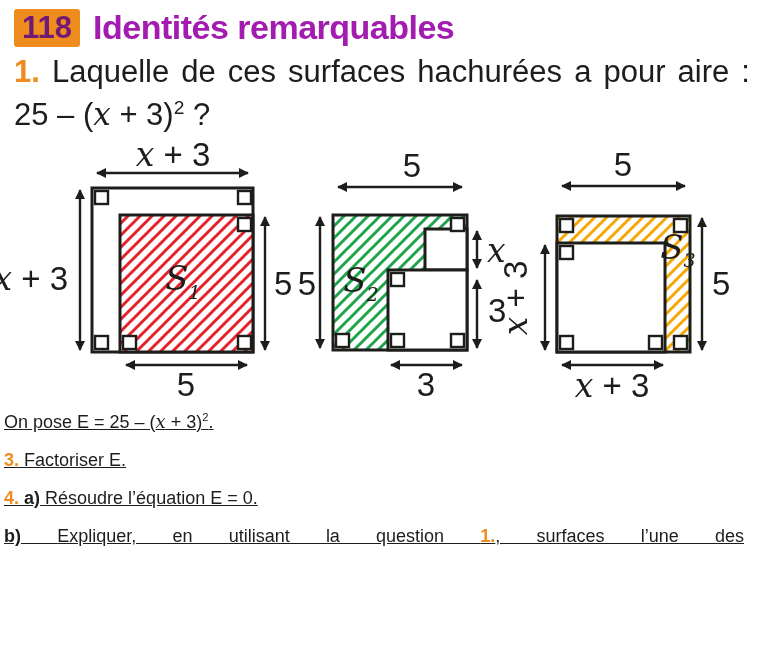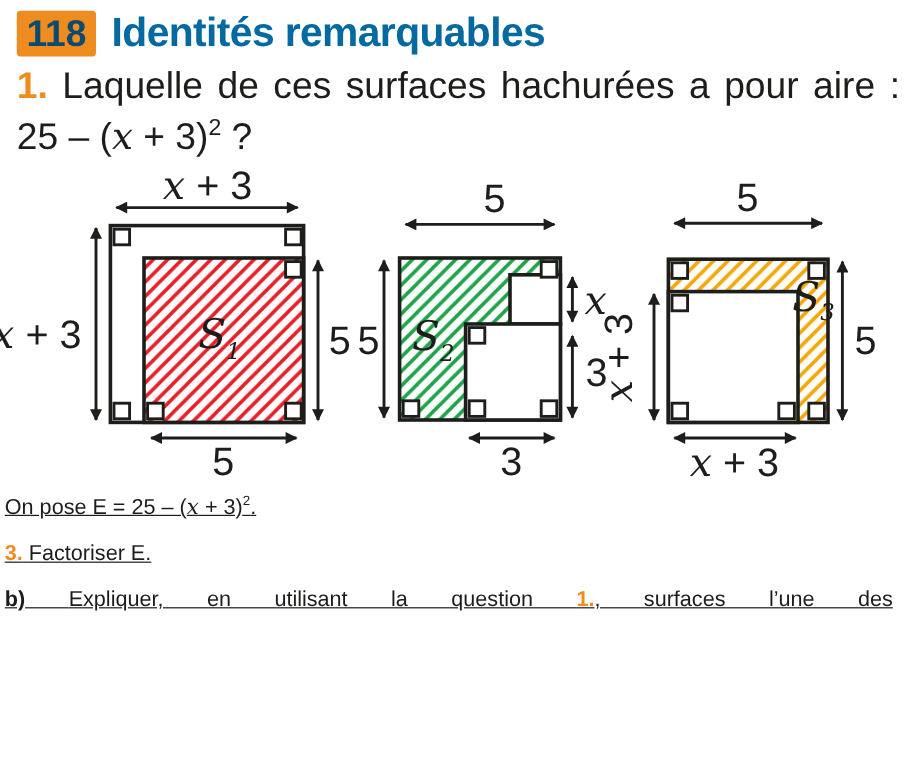--- a/index.html
+++ b/index.html
@@ -1,22 +1,22 @@
 <!DOCTYPE html>
 <html><head>
 <meta charset="utf-8">
 <style>
   html,body{margin:0;padding:0;background:#fff;}
   .page{position:relative;width:760px;height:652px;background:#fff;overflow:hidden;
         font-family:"Liberation Sans",sans-serif;color:#1d1d1b;}
   
   .hdr{position:absolute;left:14px;top:8px;display:flex;align-items:center;}
-  .badge{display:inline-block;background:#ef8c1f;color:#0c4a6e;font-weight:bold;font-size:31px;
+  .badge{display:inline-block;background:#ef8c1f;color:#701a75;font-weight:bold;font-size:31px;
          line-height:38px;padding:0 8px;border-radius:3px;}
-  .title{margin:0 0 0 13px;color:#0369a1;font-weight:bold;font-size:34px;letter-spacing:-0.5px;}
+  .title{margin:0 0 0 13px;color:#a21caf;font-weight:bold;font-size:34px;letter-spacing:-0.5px;}
   
   .txt{font-size:31px;line-height:36px;}
   .q1line1{position:absolute;left:14px;top:54px;width:736px;text-align:justify;text-align-last:justify;}
   .q1line2{position:absolute;left:14px;top:96px;width:736px;}
   .qnum{color:#ef8c1f;font-weight:bold;}
   .bold{font-weight:bold;}
   .vx{font-family:"DejaVu Serif",serif;font-style:italic;}
   sup{font-size:0.62em;line-height:0;}
   
   .bottom{position:absolute;left:4px;top:403px;width:740px;font-size:18px;line-height:38px;text-decoration:underline;}
@@ -131,16 +131,17 @@
       <text x="712" y="155" text-anchor="start"><tspan>5</tspan></text>
       <text x="527" y="158" text-anchor="middle" transform="rotate(-90 527 158)"><tspan class="sx">x</tspan><tspan> + 3</tspan></text>
       <text x="612" y="257" text-anchor="middle"><tspan class="sx">x</tspan><tspan> + 3</tspan></text>
       <text class="slabel" x="678" y="119" text-anchor="middle" font-size="30"><tspan>S</tspan><tspan class="ssub" dy="8">3</tspan></text>
     </g>
   </svg>
 
   <div class="bottom txt">
     <div><span>On pose E = 25 – (</span><span class="vx">x</span><span> + 3)</span><sup>2</sup><span>.</span></div>
     <div><span class="qnum">3.</span> <span>Factoriser E.</span></div>
+    <div><span class="qnum">4.</span> <span class="bold">a)</span> <span>Résoudre l’équation E = 0.</span></div>
     <div class="jline"><span class="bold">b)</span> <span>Expliquer, en utilisant la question </span><span class="qnum">1.</span><span>, surfaces l’une des</span></div>
   </div>
 
 </div>
 
 </body></html>

